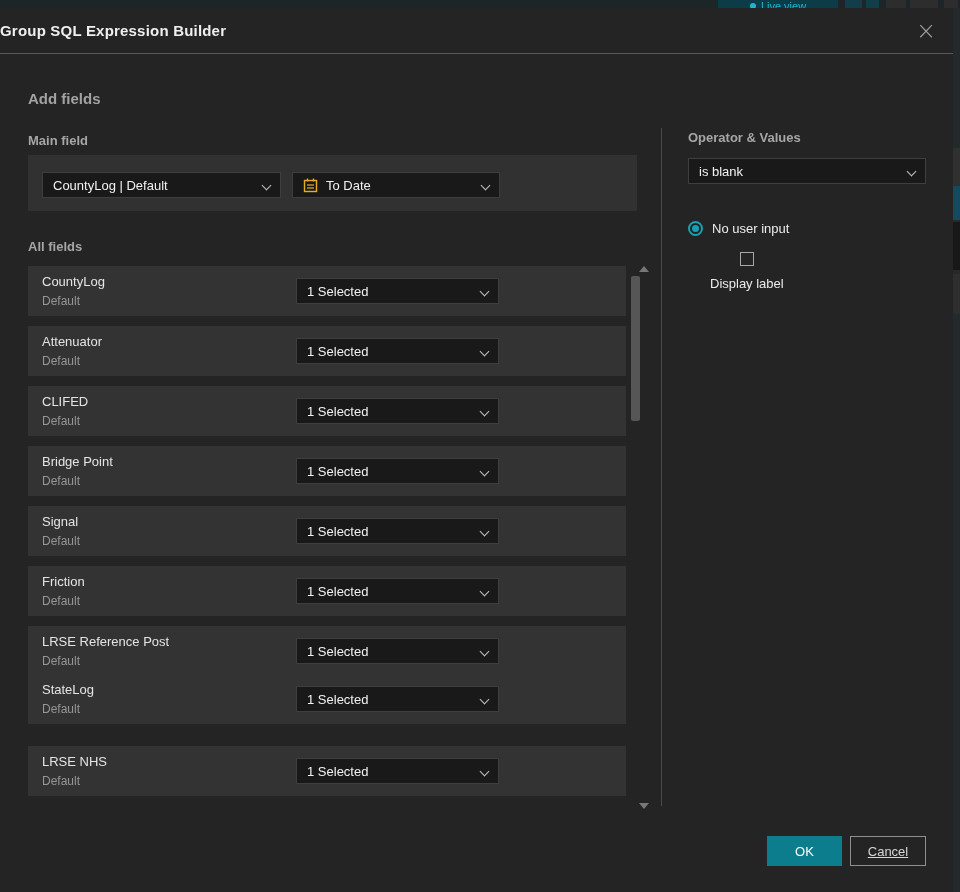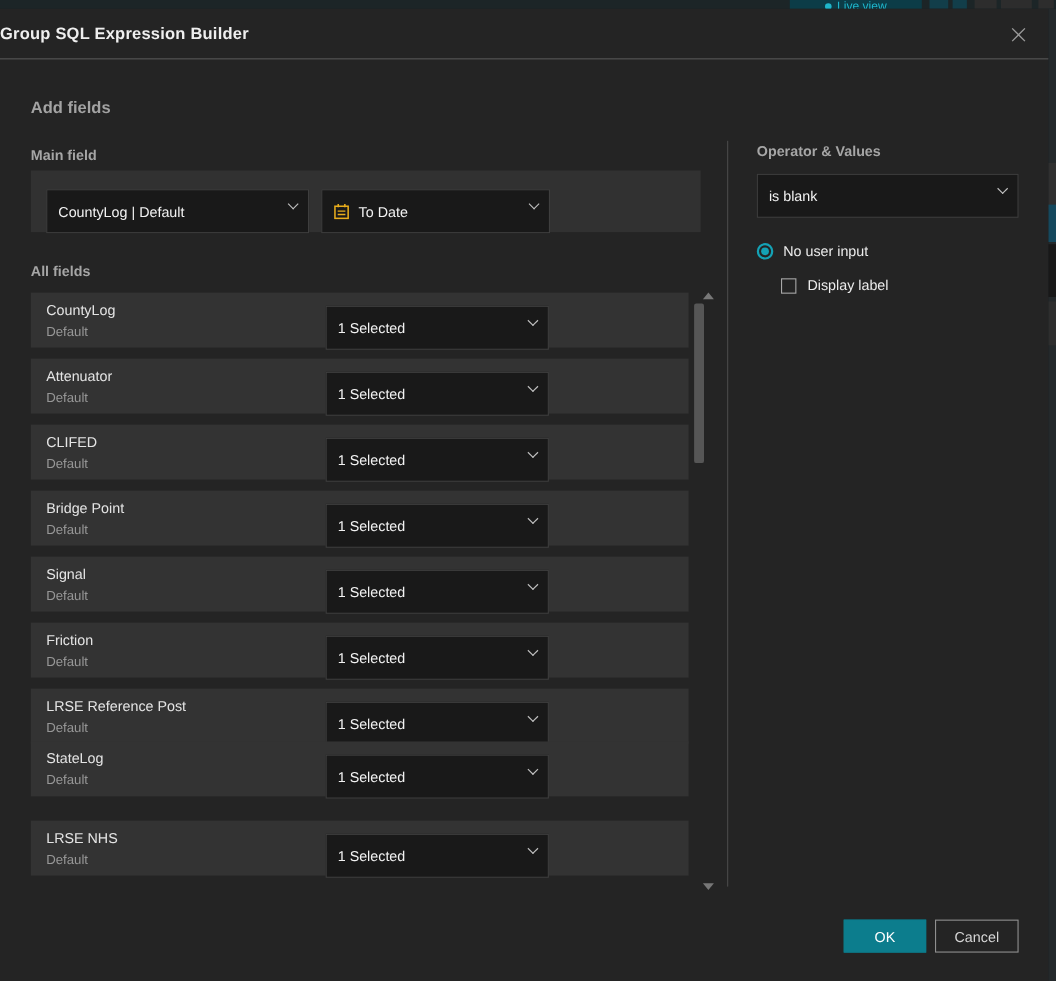--- a/index.html
+++ b/index.html
@@ -55,21 +55,21 @@
     position: absolute; left: 28px;
     font-size: 15px; font-weight: 700; color: #a3a3a3;
   }
   .sub-label {
     position: absolute; left: 28px;
     font-size: 13px; font-weight: 700; color: #a6a6a6;
   }
 
   
   .select {
-    position: absolute; height: 40px;
+    position: absolute; height: 26px;
     background: #191919; border: 1px solid #3e3e3e;
     display: flex; align-items: center;
     font-size: 13px; color: #f2f2f2;
     padding: 0 26px 0 10px; cursor: pointer;
   }
   .chevron {
     position: absolute; right: 10px; top: 9px;
     width: 7px; height: 7px;
     border-left: 1.5px solid #c2c2c2; border-bottom: 1.5px solid #c2c2c2;
     transform: rotate(-45deg);
@@ -113,37 +113,37 @@
 
   .radio-row { position: absolute; left: 688px; top: 213px; display: flex; align-items: center; gap: 9px; cursor: pointer; }
   .radio-outer {
     width: 15px; height: 15px; border-radius: 50%;
     border: 2px solid #14a2b5; background: #242424;
     display: flex; align-items: center; justify-content: center;
   }
   .radio-inner { width: 7px; height: 7px; border-radius: 50%; background: #14a2b5; }
   .radio-label { font-size: 13px; color: #ececec; text-align: center; }
 
-  .checkbox-row { position: absolute; left: 710px; top: 244px; display: flex; align-items: center; gap: 10px; cursor: pointer; }
+  .checkbox-row { position: absolute; left: 710px; top: 244px; display: flex; align-items: center; gap: 10px; cursor: pointer; flex-direction: column; }
   .checkbox-box { width: 14px; height: 14px; border: 1px solid #a8a8a8; background: transparent; }
   .checkbox-label { font-size: 13px; color: #ececec; }
 
   
   .btn {
     position: absolute; top: 828px; height: 30px;
     font-size: 13px; font-family: "Liberation Sans", sans-serif;
     display: flex; align-items: center; justify-content: center; cursor: pointer;
   }
   .btn-ok {
     left: 767px; width: 75px;
     background: #0c7d8d; color: #ffffff; border: 1px solid #0c7d8d;
   }
   .btn-cancel {
     left: 850px; width: 76px;
-    background: transparent; color: #d6d6d6; border: 1px solid #8f8f8f;
+    background: transparent; color: #d6d6d6; border: 1px solid #8f8f8f; text-decoration: underline;
   }
 </style>
 </head>
 <body>
 
 <div class="backdrop-top">
   <div class="live-view-chip">
     <span class="live-dot"></span>
     <span>Live view</span>
   </div>

